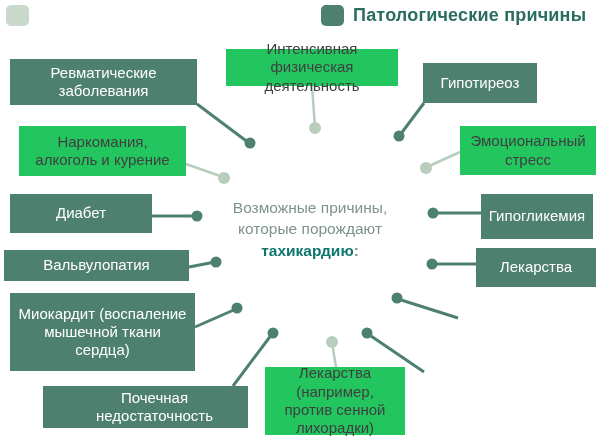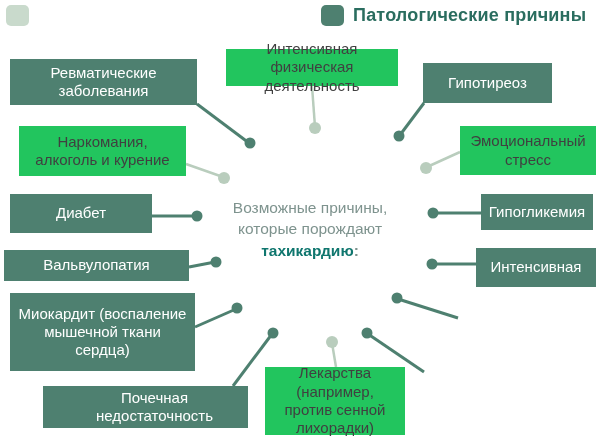--- a/index.html
+++ b/index.html
@@ -19,25 +19,25 @@
   #wires{position:absolute;left:0;top:0;width:600px;height:439px;}
   
   .cause{
     position:absolute;display:flex;align-items:center;justify-content:center;
     text-align:center;font-size:15px;line-height:1.22;padding:2px 6px;box-sizing:border-box;
   }
   .cause.dark{background:#4e8070;color:#ffffff;}
   .cause.light{background:#22c55e;color:#404040;}
   .b0{left:10px;top:59px;width:187px;height:46px;}
   .b1{left:226px;top:49px;width:172px;height:37px;}
-  .b2{left:423px;top:63px;width:129px;height:40px;justify-content:center;}
+  .b2{left:423px;top:63px;width:114px;height:40px;justify-content:center;}
   .b3{left:19px;top:126px;width:167px;height:50px;}
   .b4{left:460px;top:126px;width:136px;height:49px;}
   .b5{left:10px;top:194px;width:142px;height:39px;}
-  .b6{left:481px;top:194px;width:112px;height:36px;}
+  .b6{left:481px;top:194px;width:112px;height:45px;}
   .b7{left:4px;top:250px;width:185px;height:31px;}
   .b8{left:476px;top:248px;width:120px;height:39px;}
   .b9{left:10px;top:293px;width:185px;height:78px;}
   .b10{left:458px;top:313px;width:122px;height:40px;}
   .b11{left:43px;top:386px;width:205px;height:42px;padding-left:24px;}
   .b12{left:265px;top:367px;width:140px;height:68px;}
   .b13{left:423px;top:372px;width:162px;height:45px;}
   
   #center-text{
     position:absolute;left:228px;top:197px;width:164px;text-align:center;
@@ -112,21 +112,21 @@
   <div class="cause dark b5">
     <span>Диабет</span>
   </div>
   <div class="cause dark b6">
     <span>Гипогликемия</span>
   </div>
   <div class="cause dark b7">
     <span>Вальвулопатия</span>
   </div>
   <div class="cause dark b8">
-    <span>Интенсивная</span>
+    <span>Лекарства</span>
   </div>
   <div class="cause dark b9">
     <span>Миокардит (воспаление мышечной ткани сердца)</span>
   </div>
   <div class="cause dark b11">
     <span>Почечная недостаточность</span>
   </div>
   <div class="cause light b12">
     <span>Лекарства (например, против сенной лихорадки)</span>
   </div>

